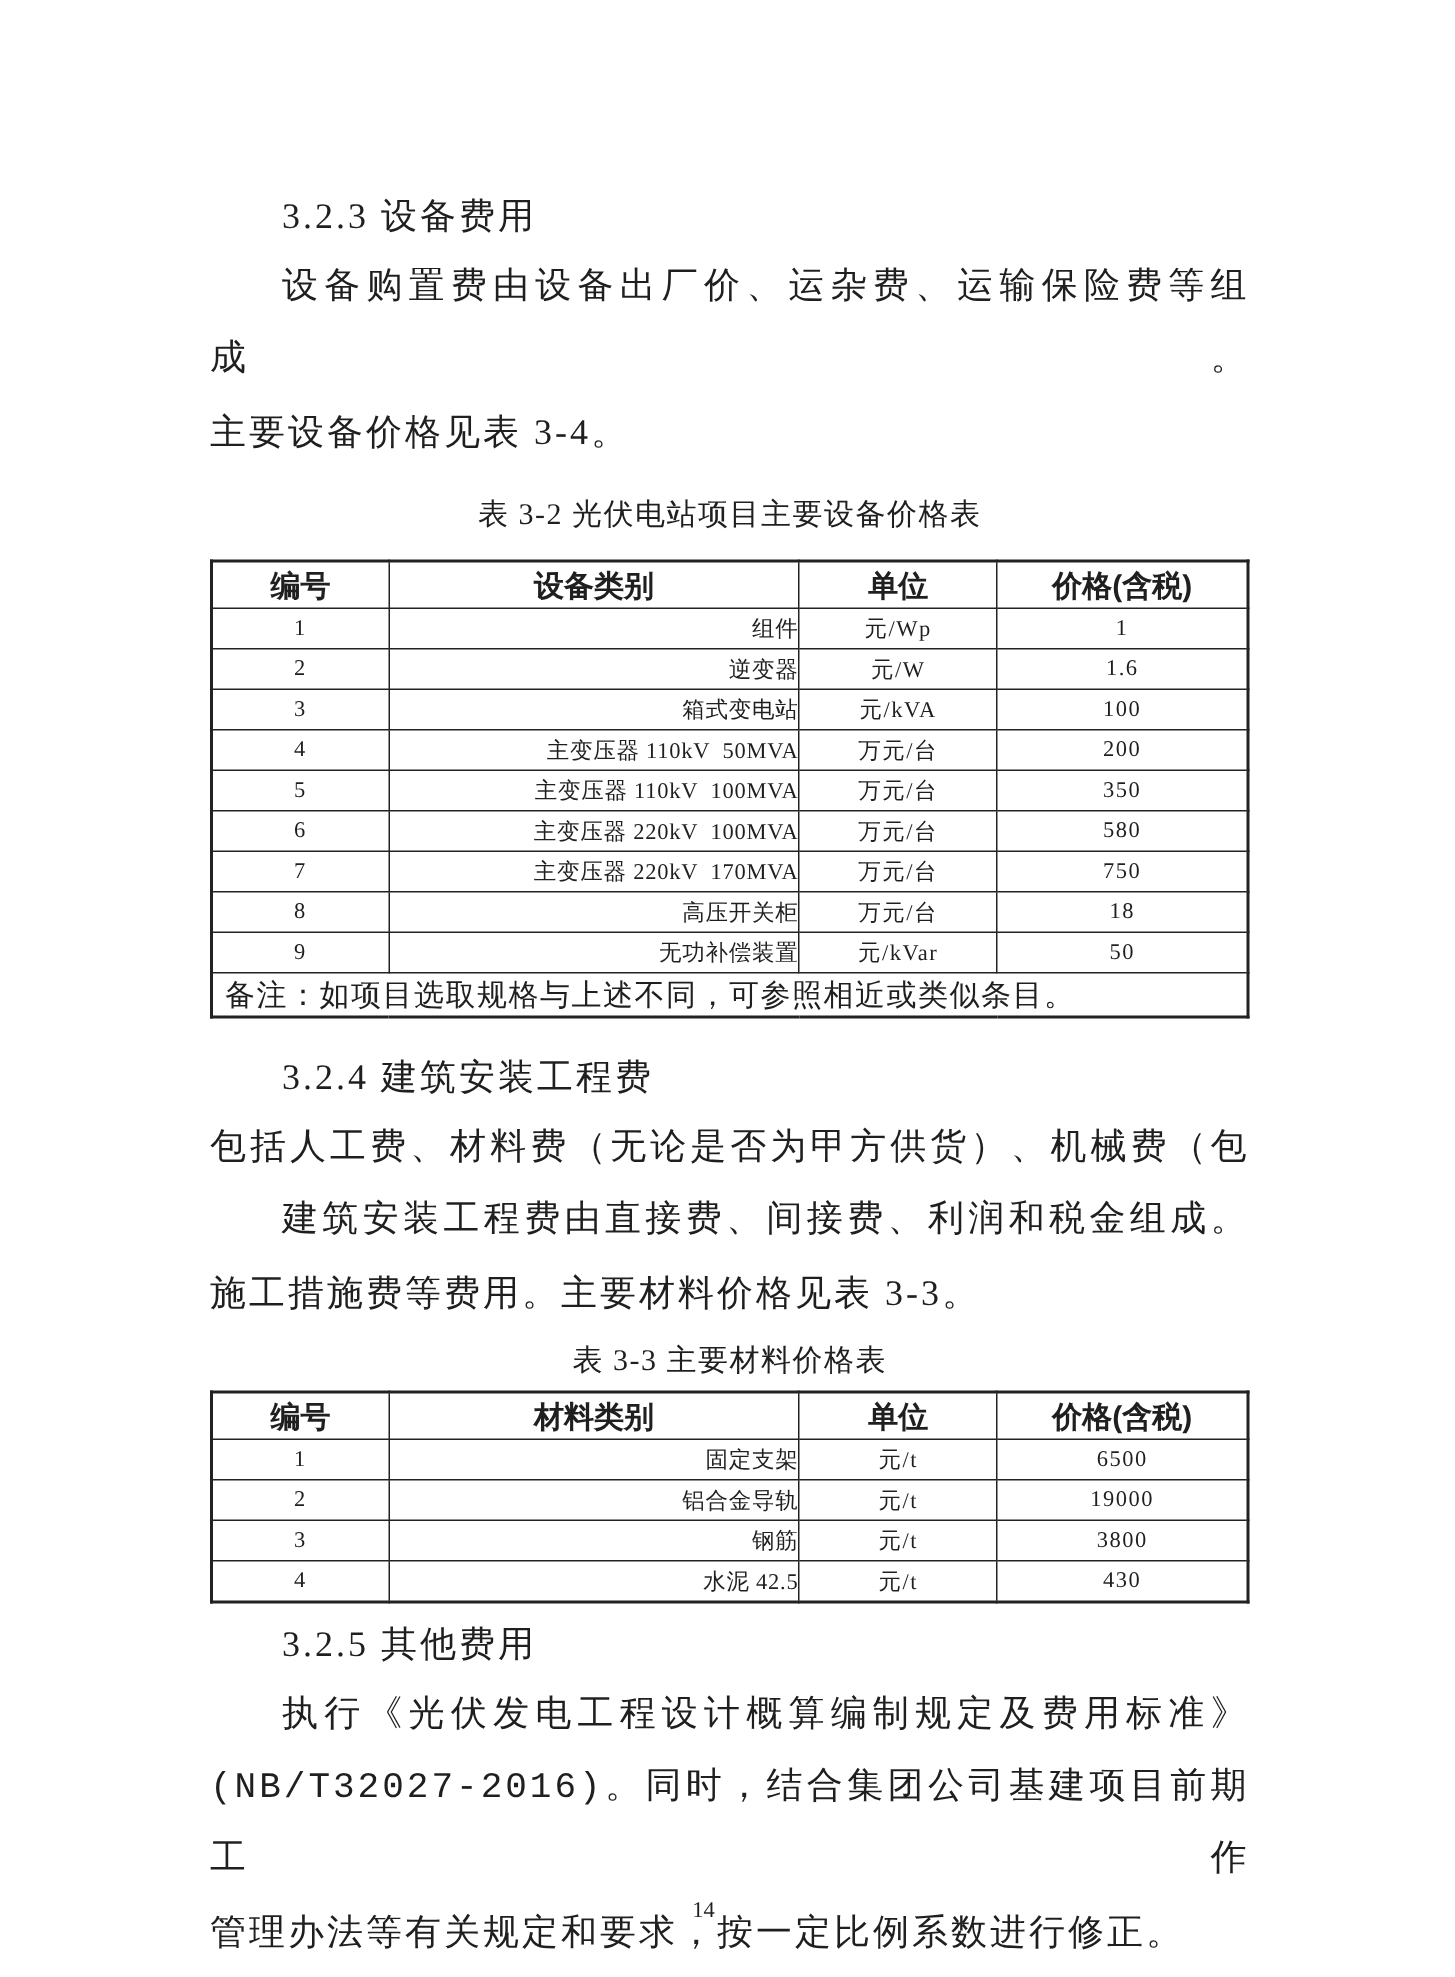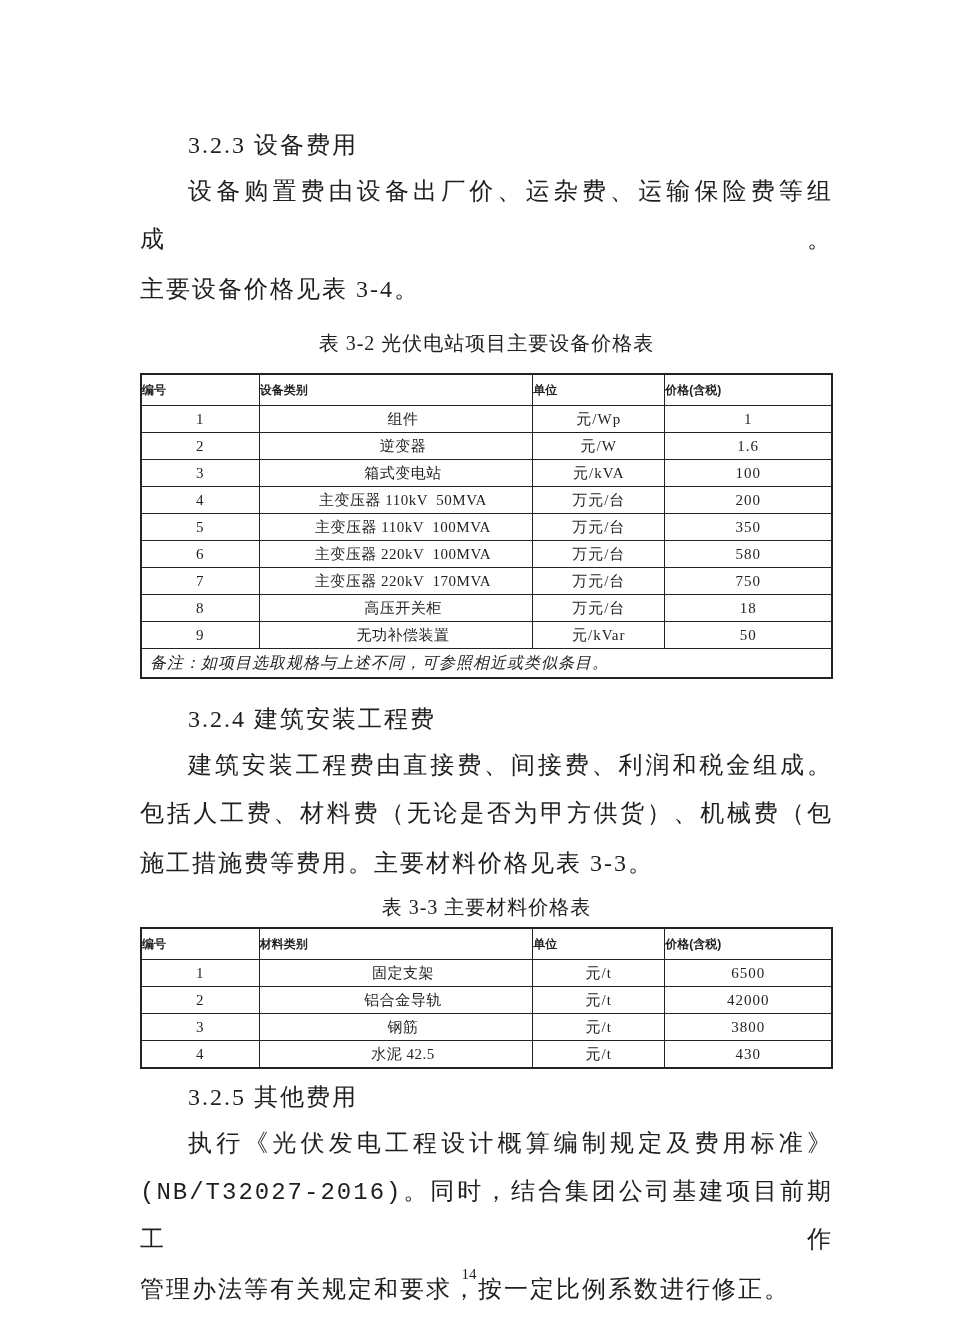--- a/index.html
+++ b/index.html
@@ -25,33 +25,33 @@
   .table-title{
     font-size:20px;letter-spacing:1px;text-align:center;
   }
   .t1{height:60px;line-height:60px;}
   .t2{height:40px;line-height:40px;}
   table.dtable{
     width:693px;border-collapse:collapse;border:2px solid #222;
     table-layout:fixed;
   }
   table.dtable th{
-    border:1px solid #222;font-size:12px;font-weight:700;height:30px;
+    border:1px solid #222;font-size:20px;font-weight:700;height:30px;
     font-family:"Liberation Sans","DejaVu Sans",sans-serif;
-    text-align:left;padding:0;
+    text-align:center;padding:0;
   }
   table.dtable td{
     border:1px solid #222;font-size:15px;height:26px;text-align:center;
     letter-spacing:1px;padding:0;
   }
   table.dtable td.cat{
-    text-align:center;padding-left:14px;white-space:pre;letter-spacing:0.5px;
+    text-align:right;padding-left:14px;white-space:pre;letter-spacing:0.5px;
   }
   table.dtable .note-row td{
-    text-align:left;padding-left:8px;height:28px;font-size:16px;letter-spacing:1px;font-style:italic;
+    text-align:left;padding-left:8px;height:28px;font-size:20px;letter-spacing:1px;
   }
   .pageno{
     position:absolute;top:1262px;left:0;width:938px;text-align:center;
     font-size:15px;line-height:24px;
   }
 </style>
 </head>
 <body>
 
 <div class="page">
@@ -138,22 +138,22 @@
         </tbody>
       <tfoot>
         <tr class="note-row">
           <td colspan="4">备注：如项目选取规格与上述不同，可参照相近或类似条目。</td>
         </tr>
       </tfoot>
     </table>
 
     <div class="heading h324">3.2.4 建筑安装工程费</div>
     <div class="para">
+        <div class="pline just">包括人工费、材料费（无论是否为甲方供货）、机械费（包</div>
         <div class="pline ind just">建筑安装工程费由直接费、间接费、利润和税金组成。</div>
-        <div class="pline just">包括人工费、材料费（无论是否为甲方供货）、机械费（包</div>
         <div class="pline">施工措施费等费用。主要材料价格见表 3-3。</div>
       </div>
 
     <div class="table-title t2">表 3-3 主要材料价格表</div>
 
     <table class="dtable">
       <colgroup>
         <col style="width:17.1%">
           <col style="width:39.6%">
         <col style="width:19.1%">
@@ -171,21 +171,21 @@
           <tr>
             <td>1</td>
             <td class="cat">固定支架</td>
             <td>元/t</td>
             <td>6500</td>
           </tr>
           <tr>
             <td>2</td>
             <td class="cat">铝合金导轨</td>
             <td>元/t</td>
-            <td>42000</td>
+            <td>19000</td>
           </tr>
           <tr>
             <td>3</td>
             <td class="cat">钢筋</td>
             <td>元/t</td>
             <td>3800</td>
           </tr>
           <tr>
             <td>4</td>
             <td class="cat">水泥 42.5</td>

